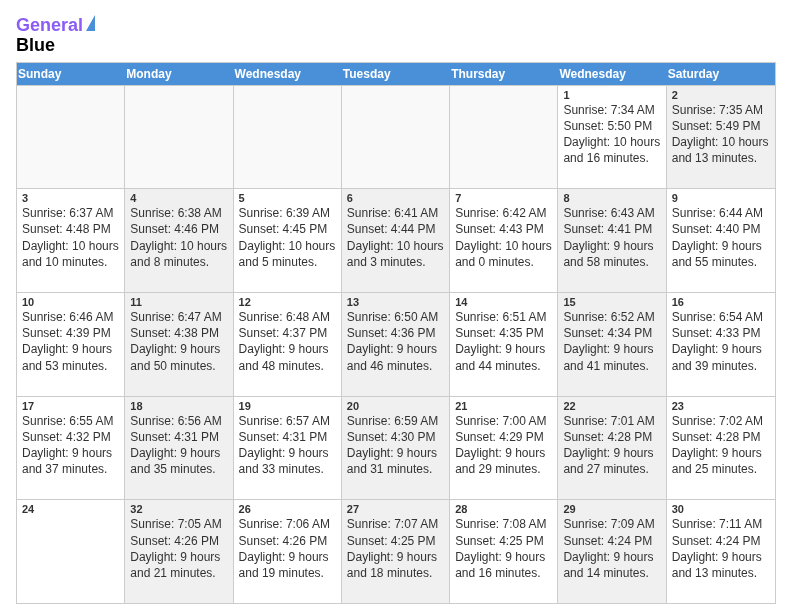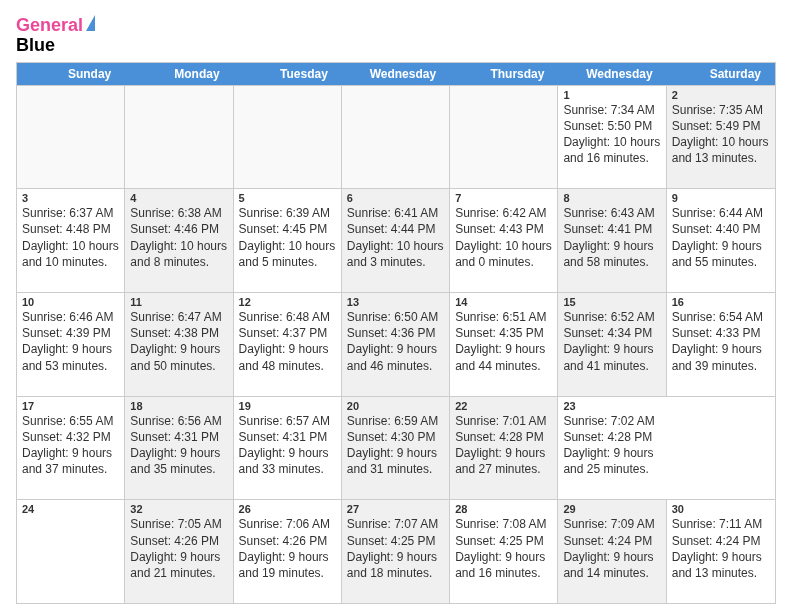--- a/index.html
+++ b/index.html
@@ -24,21 +24,21 @@
       margin-bottom: 6px;
     }
     .logo {
       display: flex;
       align-items: center;
       margin-top: 4px;
     }
     .logo-text {
       font-size: 18px;
       font-weight: bold;
-      color: #ec4899;
+      color: #8b5cf6;
       line-height: 1.1;
     }
     .title-area {
       text-align: right;
     }
     .month-title {
       font-size: 32px;
       font-weight: normal;
       color: #333;
     }
@@ -54,22 +54,22 @@
     }
     .cal-header {
       display: grid;
       grid-template-columns: repeat(7, 1fr);
       background: #4a90d9;
     }
     .cal-header-cell {
       color: #fff;
       font-size: 12px;
       font-weight: bold;
-      padding: 4px 14px;
-      text-align: right;
+      padding: 4px 1px;
+      text-align: left;
     }
     .cal-body {
       display: flex;
       flex-direction: column;
       flex: 1;
     }
     .cal-row {
       display: grid;
       grid-template-columns: repeat(7, 1fr);
       flex: 1;
@@ -121,22 +121,22 @@
     <div class="title-area">
       <div class="month-title"></div>
       <div class="subtitle"></div>
     </div>
   </div>
 
   <div class="calendar">
     <div class="cal-header">
     <div class="cal-header-cell">Sunday</div>
         <div class="cal-header-cell">Monday</div>
+        <div class="cal-header-cell">Wednesday</div>
         <div class="cal-header-cell">Tuesday</div>
-        <div class="cal-header-cell">Wednesday</div>
         <div class="cal-header-cell">Thursday</div>
         <div class="cal-header-cell">Wednesday</div>
         <div class="cal-header-cell">Saturday</div>
       </div>
     <div class="cal-body">
     <div class="cal-row">
           <div class="cal-cell empty"></div>
           <div class="cal-cell empty"></div>
           <div class="cal-cell empty"></div>
           <div class="cal-cell empty"></div>
@@ -220,20 +220,24 @@
             <div class="cell-info">Sunrise: 6:56 AM<br>Sunset: 4:31 PM<br>Daylight: 9 hours and 35 minutes.</div>
           </div>
           <div class="cal-cell">
             <div class="day-number">19</div>
             <div class="cell-info">Sunrise: 6:57 AM<br>Sunset: 4:31 PM<br>Daylight: 9 hours and 33 minutes.</div>
           </div>
           <div class="cal-cell shaded">
             <div class="day-number">20</div>
             <div class="cell-info">Sunrise: 6:59 AM<br>Sunset: 4:30 PM<br>Daylight: 9 hours and 31 minutes.</div>
           </div>
+          <div class="cal-cell">
+            <div class="day-number">21</div>
+            <div class="cell-info">Sunrise: 7:00 AM<br>Sunset: 4:29 PM<br>Daylight: 9 hours and 29 minutes.</div>
+          </div>
           <div class="cal-cell shaded">
             <div class="day-number">22</div>
             <div class="cell-info">Sunrise: 7:01 AM<br>Sunset: 4:28 PM<br>Daylight: 9 hours and 27 minutes.</div>
           </div>
           <div class="cal-cell">
             <div class="day-number">23</div>
             <div class="cell-info">Sunrise: 7:02 AM<br>Sunset: 4:28 PM<br>Daylight: 9 hours and 25 minutes.</div>
           </div>
         </div>
         <div class="cal-row">

